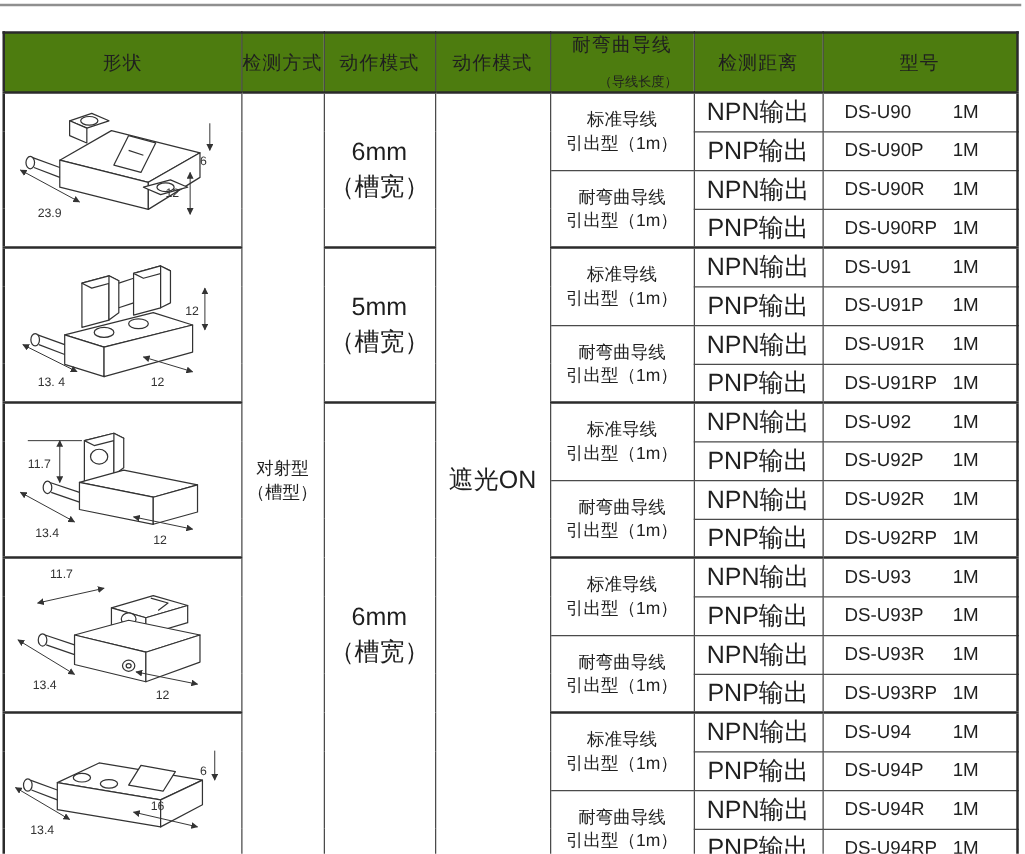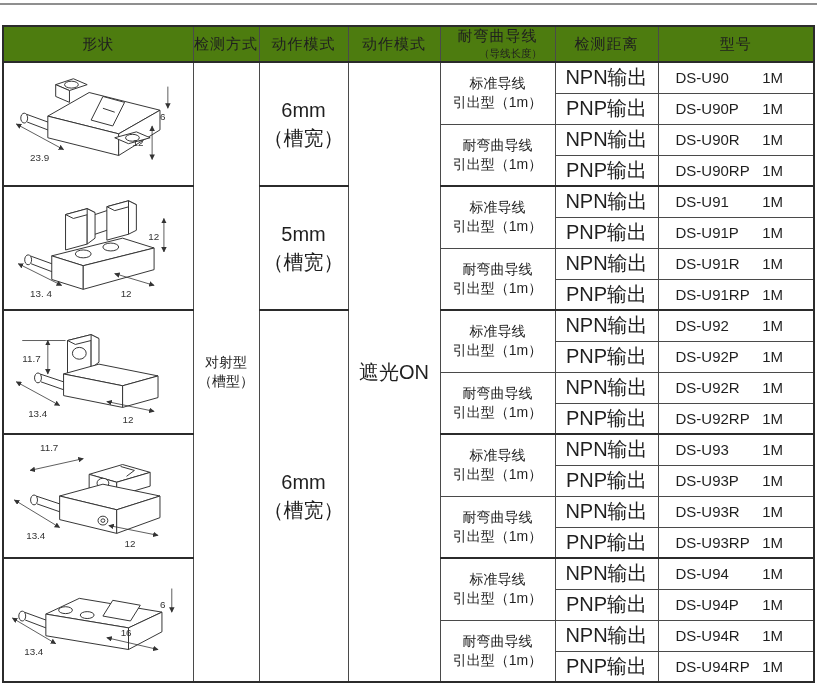--- a/index.html
+++ b/index.html
@@ -20,21 +20,21 @@
   }
   th, td {
     border: 1px solid #4a4a4a;
     text-align: center; vertical-align: middle;
     font-weight: normal; padding: 0;
   }
   thead tr { height: 36px; background: #4d7c0f; }
   tbody tr { height: 31px; }
   tbody tr.group-start td { border-top: 2px solid #2b2b2b; }
   th { font-size: 15px; letter-spacing: 1px; }
-  th .hdr-sub { font-size: 10.5px; letter-spacing: 0; margin-top: 1px; padding-left: 26px; }
+  th .hdr-sub { font-size: 10.5px; letter-spacing: 0; margin-top: 13px; padding-left: 26px; }
   .method-cell, .conn-cell { font-size: 14px; line-height: 1.35; margin-left: 38px; }
   .dist-cell, .mode-cell { font-size: 20px; line-height: 1.4; }
   .out-cell { font-size: 20px; }
   .model-cell { font-size: 15px; }
   .model-row {
     display: flex; align-items: flex-end;
     padding-left: 17px; padding-right: 30px;
   }
   .model-name { width: 88px; text-align: left; }
   .model-len { margin-left: auto; }

